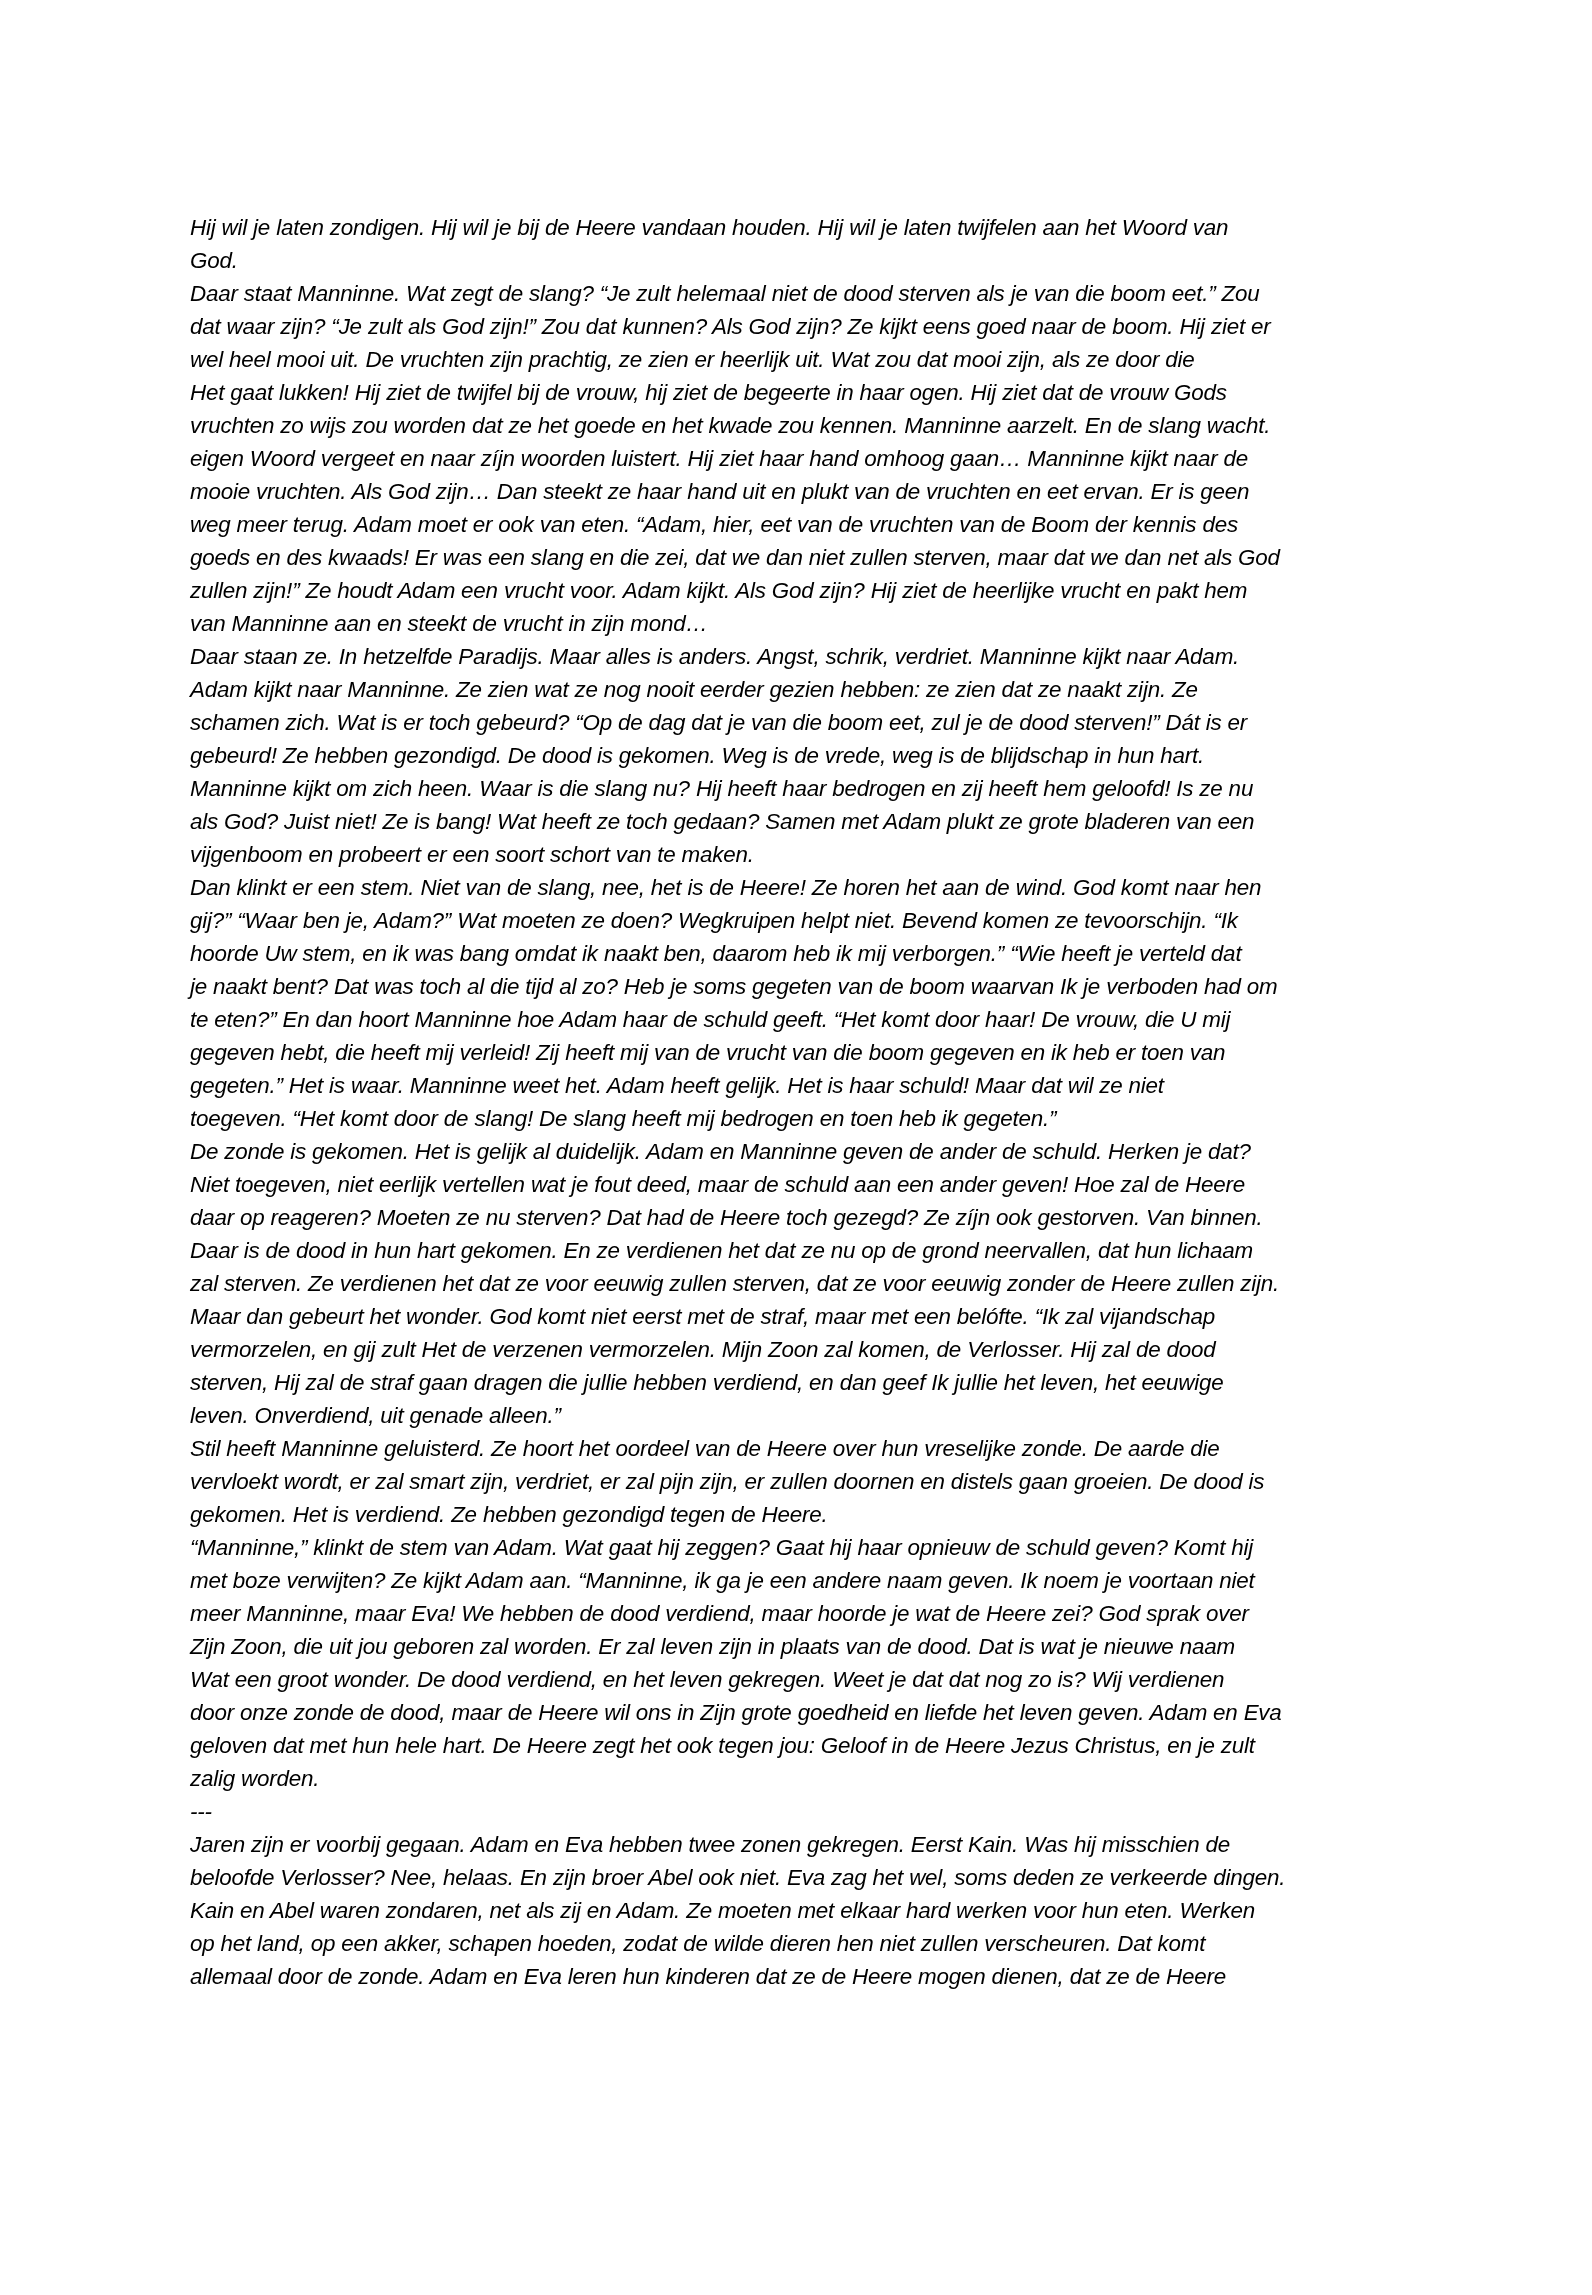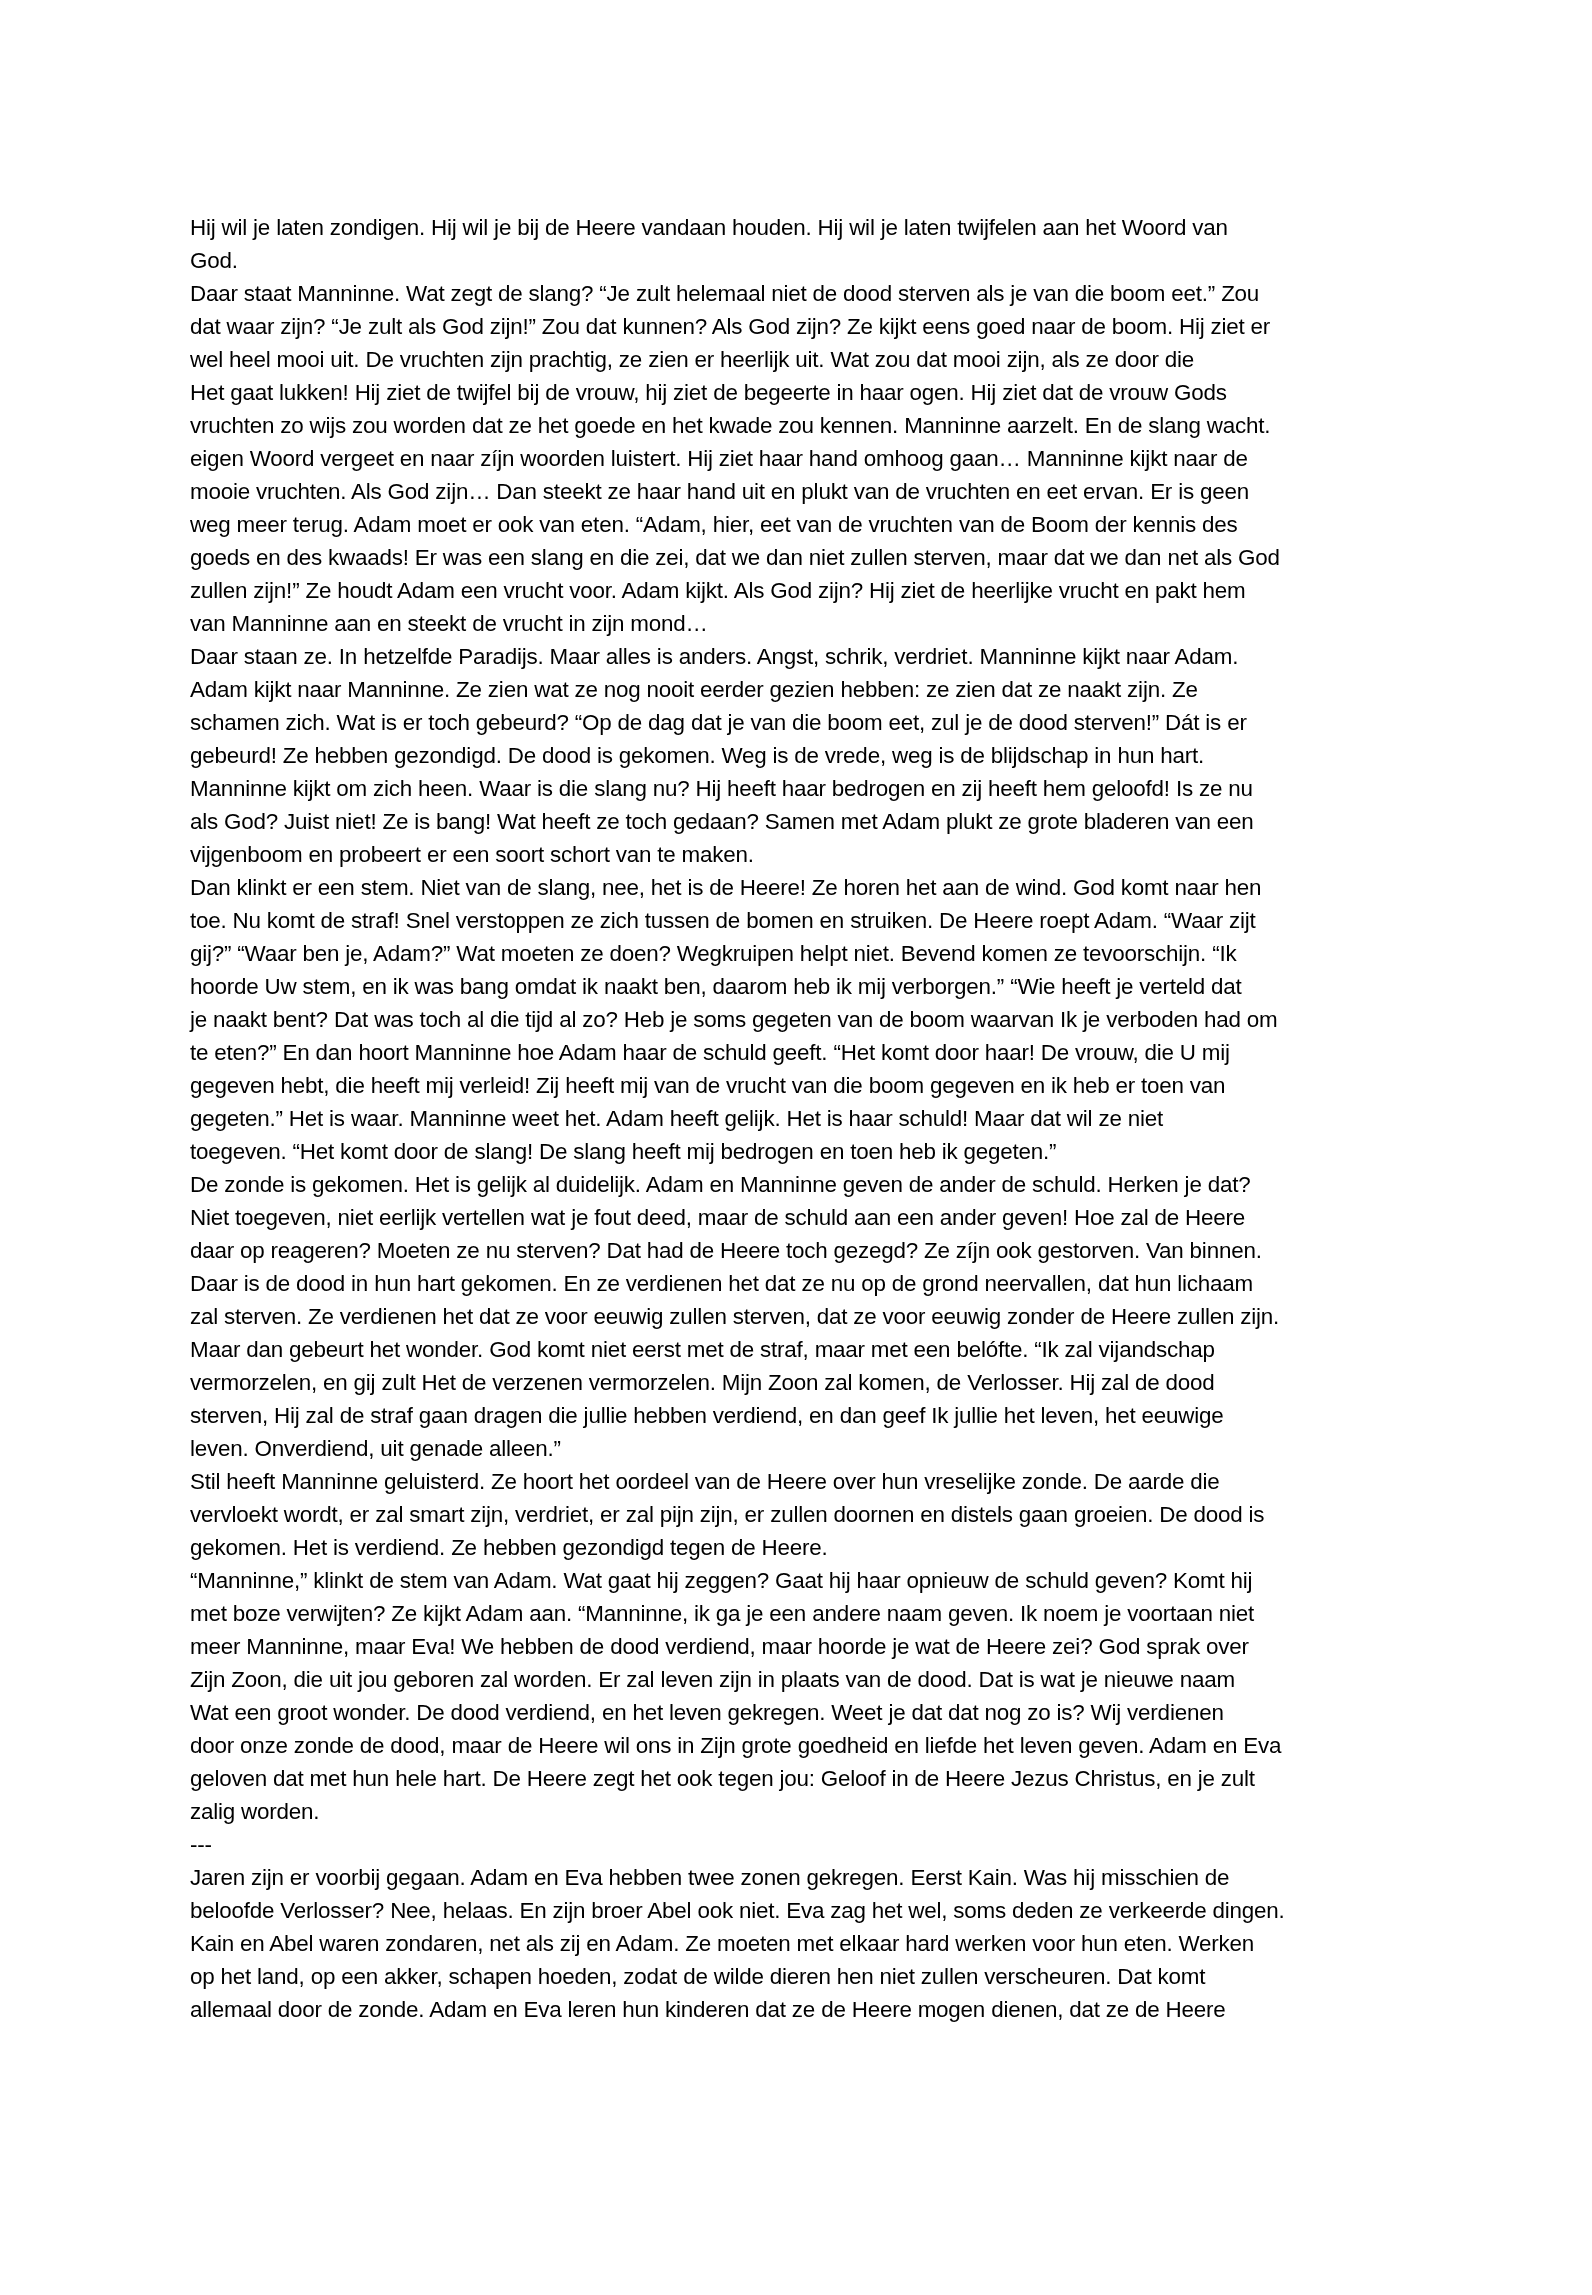--- a/index.html
+++ b/index.html
@@ -33,20 +33,21 @@
     letter-spacing: -0.2px;
     font-weight: 400;
   }
   .paragraph {
     margin: 0;
     padding: 0;
   }
   .line {
     white-space: nowrap;
     height: 33px;
+    font-style: italic;
   }
 </style>
 </head>
 <body>
 
 <div class="page">
   <div class="text-block">
       <div class="paragraph">
         <div class="line">Hij wil je laten zondigen. Hij wil je bij de Heere vandaan houden. Hij wil je laten twijfelen aan het Woord van</div>
         <div class="line">God.</div>
@@ -68,21 +69,20 @@
         <div class="line">Daar staan ze. In hetzelfde Paradijs. Maar alles is anders. Angst, schrik, verdriet. Manninne kijkt naar Adam.</div>
         <div class="line">Adam kijkt naar Manninne. Ze zien wat ze nog nooit eerder gezien hebben: ze zien dat ze naakt zijn. Ze</div>
         <div class="line">schamen zich. Wat is er toch gebeurd? “Op de dag dat je van die boom eet, zul je de dood sterven!” Dát is er</div>
         <div class="line">gebeurd! Ze hebben gezondigd. De dood is gekomen. Weg is de vrede, weg is de blijdschap in hun hart.</div>
         <div class="line">Manninne kijkt om zich heen. Waar is die slang nu? Hij heeft haar bedrogen en zij heeft hem geloofd! Is ze nu</div>
         <div class="line">als God? Juist niet! Ze is bang! Wat heeft ze toch gedaan? Samen met Adam plukt ze grote bladeren van een</div>
         <div class="line">vijgenboom en probeert er een soort schort van te maken.</div>
       </div>
       <div class="paragraph">
         <div class="line">Dan klinkt er een stem. Niet van de slang, nee, het is de Heere! Ze horen het aan de wind. God komt naar hen</div>
-        <div class="line">toe. Nu komt de straf! Snel verstoppen ze zich tussen de bomen en struiken. De Heere roept Adam. “Waar zijt</div>
         <div class="line">gij?” “Waar ben je, Adam?” Wat moeten ze doen? Wegkruipen helpt niet. Bevend komen ze tevoorschijn. “Ik</div>
         <div class="line">hoorde Uw stem, en ik was bang omdat ik naakt ben, daarom heb ik mij verborgen.” “Wie heeft je verteld dat</div>
         <div class="line">je naakt bent? Dat was toch al die tijd al zo? Heb je soms gegeten van de boom waarvan Ik je verboden had om</div>
         <div class="line">te eten?” En dan hoort Manninne hoe Adam haar de schuld geeft. “Het komt door haar! De vrouw, die U mij</div>
         <div class="line">gegeven hebt, die heeft mij verleid! Zij heeft mij van de vrucht van die boom gegeven en ik heb er toen van</div>
         <div class="line">gegeten.” Het is waar. Manninne weet het. Adam heeft gelijk. Het is haar schuld! Maar dat wil ze niet</div>
         <div class="line">toegeven. “Het komt door de slang! De slang heeft mij bedrogen en toen heb ik gegeten.”</div>
       </div>
       <div class="paragraph">
         <div class="line">De zonde is gekomen. Het is gelijk al duidelijk. Adam en Manninne geven de ander de schuld. Herken je dat?</div>

